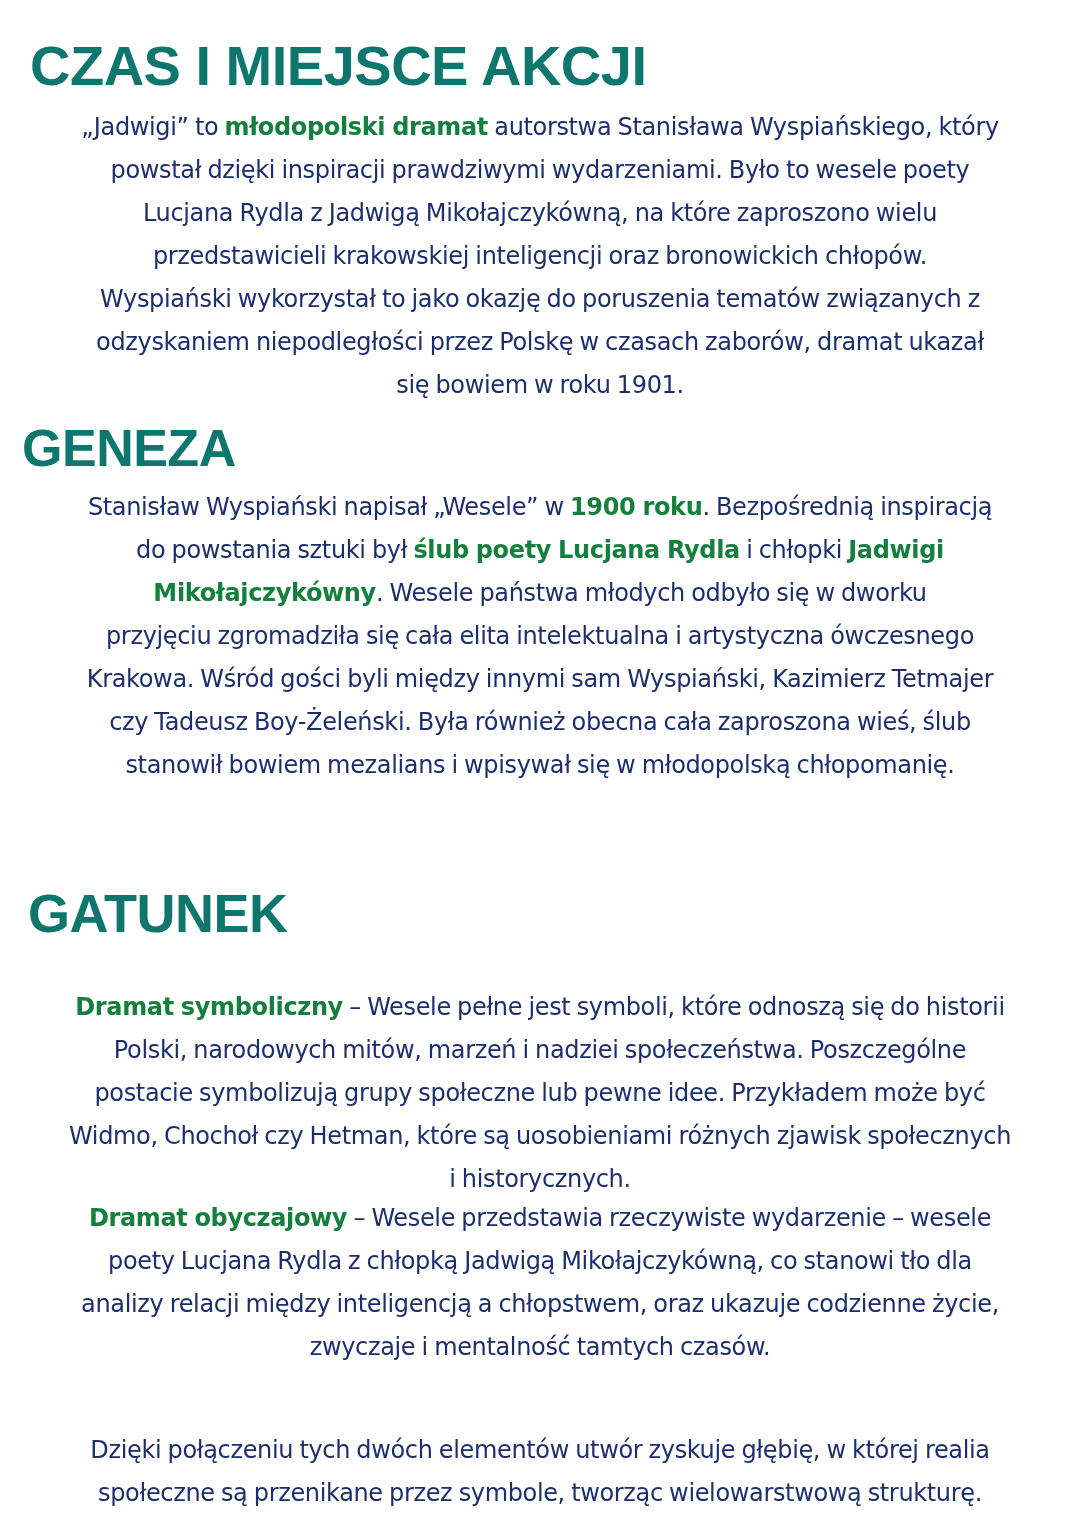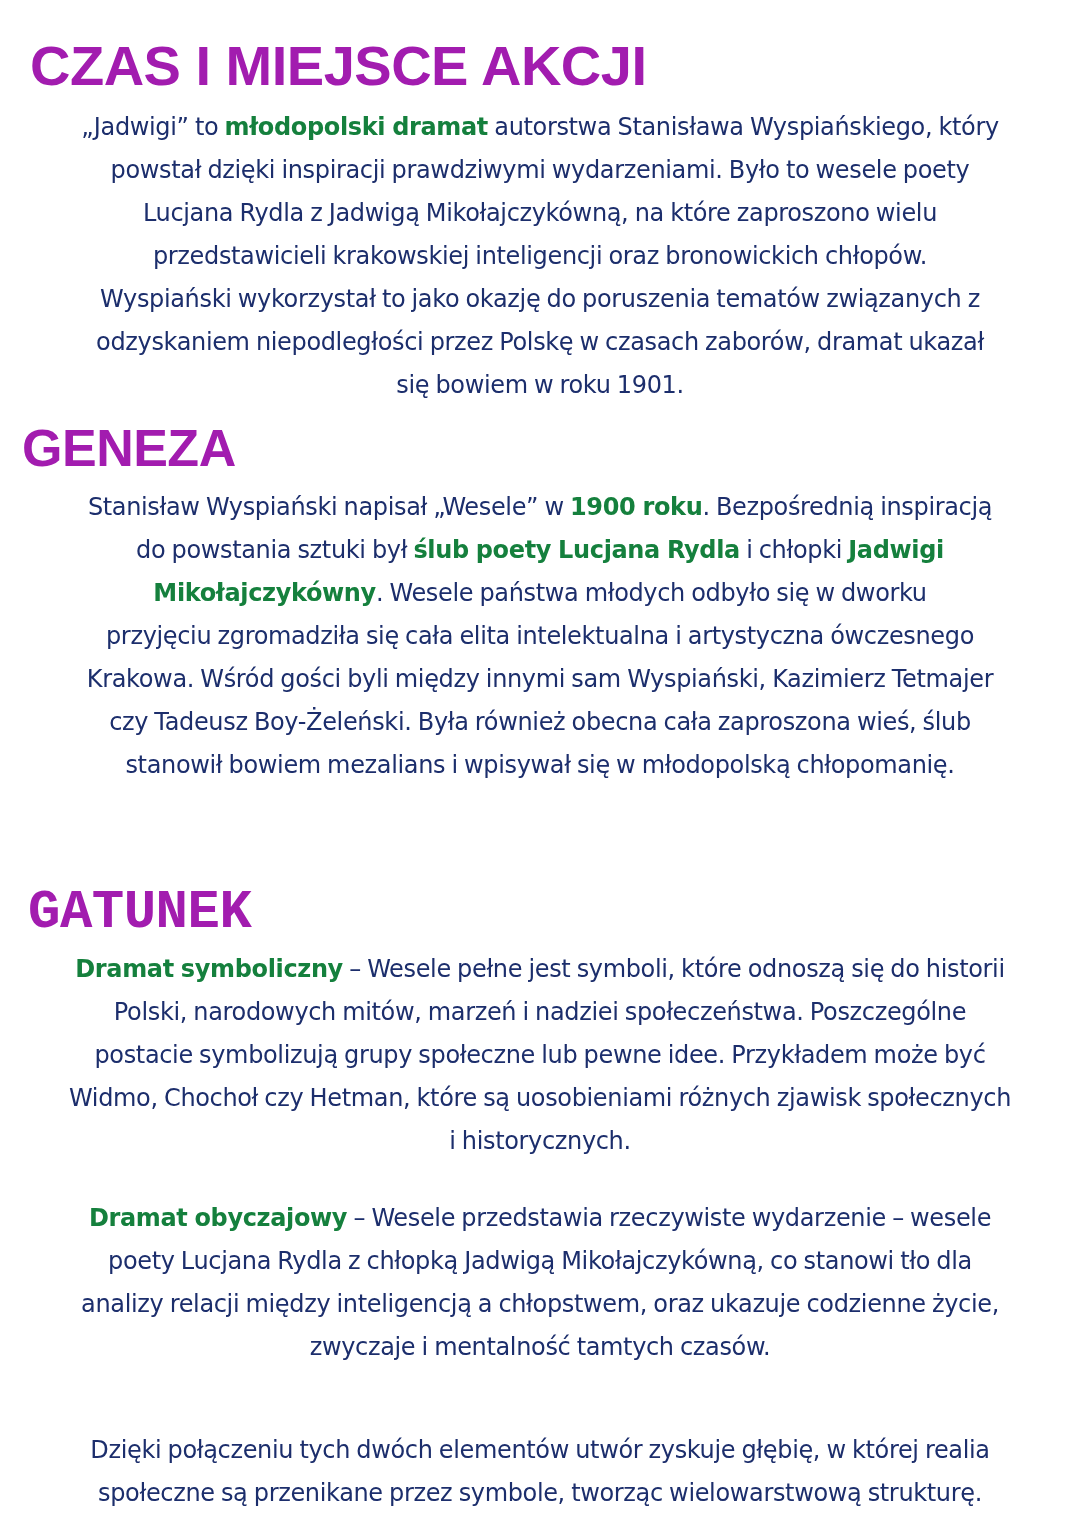--- a/index.html
+++ b/index.html
@@ -13,21 +13,21 @@
       position: relative;
       overflow: hidden;
       font-family: "DejaVu Sans", sans-serif;
       color: #1c2e6c;
     }
     .heading {
       position: absolute;
       margin: 0;
       font-family: "Liberation Sans", sans-serif;
       font-weight: 700;
-      color: #a21caf;
+      color: #0f766e;
       letter-spacing: -0.5px;
       line-height: 1;
       white-space: nowrap;
     }
     .para {
       position: absolute;
       left: 10px;
       width: 1060px;
       margin: 0;
       text-align: center;
@@ -42,24 +42,24 @@
     .line {
       display: block;
       white-space: nowrap;
     }
     .b {
       font-weight: 700;
       color: #15803d;
     }
     #h1 { left: 30px; top: 38px; font-size: 56px; }
     #h2 { left: 22px; top: 422px; font-size: 52px; }
-    #h3 { left: 28px; top: 886px; font-size: 54px; font-family: Liberation Mono, monospace; }
+    #h3 { left: 28px; top: 886px; font-size: 54px; }
     #p1 { top: 106px; }
     #p2 { top: 486px; }
-    #p3 { top: 948px; }
+    #p3 { top: 986px; }
     #p4 { top: 1197px; }
     #p5 { top: 1405px; margin-top: 24px; }
   </style>
 </head>
 <body>
 
 <h1 class="heading" id="h1">CZAS I MIEJSCE AKCJI</h1>
 <div class="para" id="p1">
     <span class="line"><span>„Jadwigi” to </span><span class="b">młodopolski dramat</span><span> autorstwa Stanisława Wyspiańskiego, który</span></span>
     <span class="line"><span>powstał dzięki inspiracji prawdziwymi wydarzeniami. Było to wesele poety</span></span>

